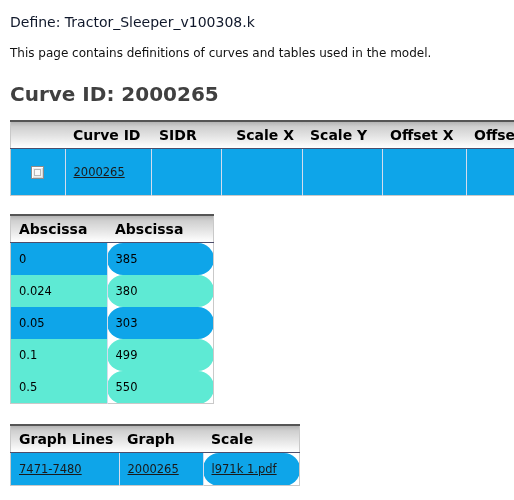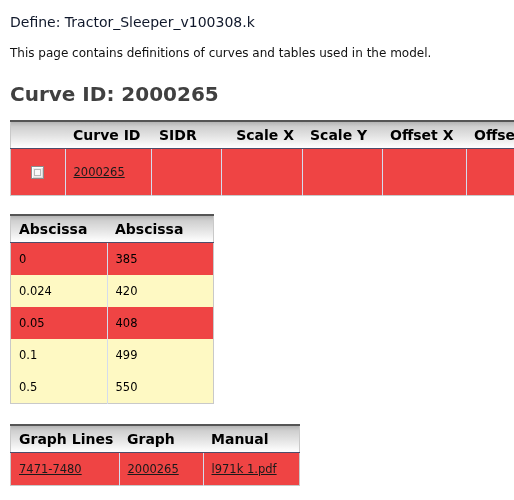--- a/index.html
+++ b/index.html
@@ -60,23 +60,23 @@
     color: #000;
     white-space: nowrap;
   }
   table.grid tbody td {
     padding: 7px 8px 7px 8px;
     border-right: 1px solid #d4dced;
     vertical-align: middle;
     white-space: nowrap;
     color: #000;
   }
-  table.grid tbody td:last-child { border-right: none; }
-  tr.row-alt td { background: #ef4444; }
-  tr.row-plain td { background: #fef9c3; }
+  table.grid tbody td:last-child { border-right: none; border-radius: 16px; }
+  tr.row-alt td { background: #0ea5e9; }
+  tr.row-plain td { background: #5eead4; }
 
   a.link {
     color: #1a1a1a;
     text-decoration: underline;
   }
 
   
   #curve-meta-table {
     margin-top: 14px;
     width: 487px;
@@ -181,43 +181,43 @@
         <th class="col-ordinate">Abscissa</th>
       </tr>
     </thead>
     <tbody>
       <tr class="row-alt">
         <td>0</td>
         <td>385</td>
       </tr>
       <tr class="row-plain">
         <td>0.024</td>
-        <td>420</td>
+        <td>380</td>
       </tr>
       <tr class="row-alt">
         <td>0.05</td>
-        <td>408</td>
+        <td>303</td>
       </tr>
       <tr class="row-plain">
         <td>0.1</td>
         <td>499</td>
       </tr>
       <tr class="row-plain">
         <td>0.5</td>
         <td>550</td>
       </tr>
     </tbody>
   </table>
 
   <table class="grid" id="links-table">
     <thead>
       <tr>
         <th class="col-inputlines">Graph Lines</th>
         <th class="col-graph">Graph</th>
-        <th class="col-manual">Manual</th>
+        <th class="col-manual">Scale</th>
       </tr>
     </thead>
     <tbody>
       <tr class="row-alt">
         <td>
           <a class="link" href="#">7471-7480</a>
         </td>
         <td>
           <a class="link" href="#">2000265</a>
         </td>

